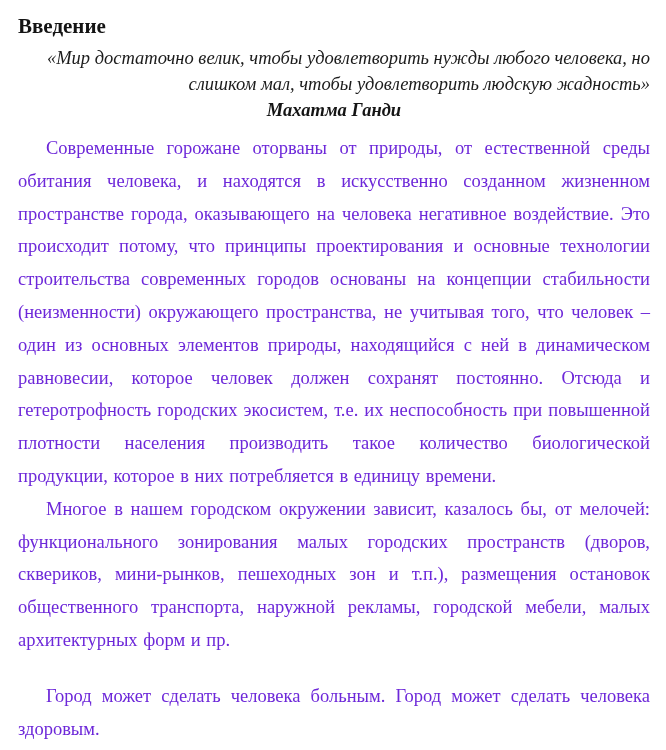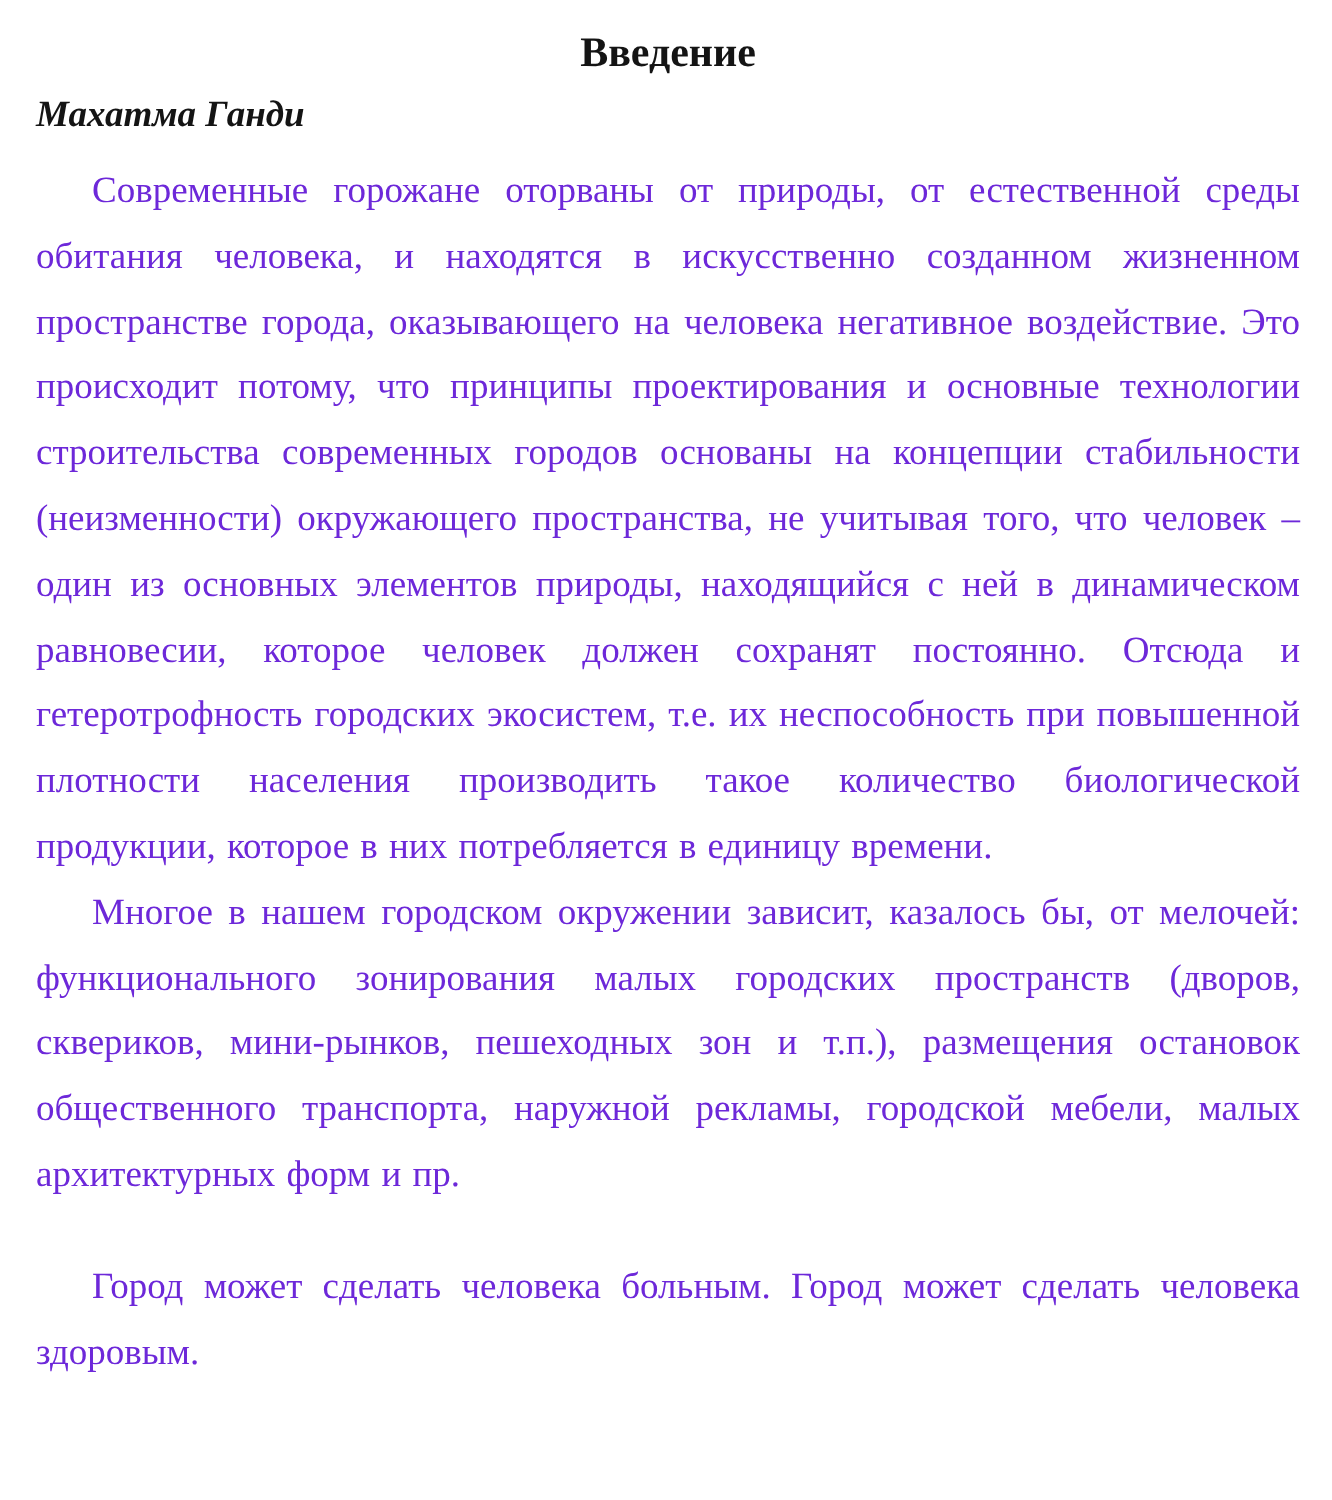--- a/index.html
+++ b/index.html
@@ -16,41 +16,41 @@
     background: #ffffff;
     color: #111111;
     font-family: "Liberation Serif", "DejaVu Serif", serif;
     overflow: hidden;
   }
   .doc-title {
     margin: 0;
     font-size: 21px;
     line-height: 30px;
     font-weight: bold;
-    text-align: center;
+    text-align: left;
     color: #141414;
   }
   .epigraph {
     margin-top: 4px;
   }
   .epigraph-text {
     margin: 0;
     font-size: 18.5px;
     line-height: 26px;
     font-style: italic;
     text-align: right;
     color: #1b1b1b;
   }
   .epigraph-attribution {
     margin: 0;
     font-size: 18.5px;
     line-height: 26px;
     font-style: italic;
     font-weight: bold;
-    text-align: left;
+    text-align: center;
     color: #141414;
   }
   .body-para {
     margin: 0;
     font-size: 18.5px;
     line-height: 32.8px;
     text-align: justify;
     text-indent: 28px;
     color: #6d28d9;
     word-spacing: 1px;
@@ -63,20 +63,21 @@
   }
 </style>
 </head>
 <body>
 
 <div class="page">
 
   <h1 class="doc-title">Введение</h1>
 
   <div class="epigraph">
+    <p class="epigraph-text">«Мир достаточно велик, чтобы удовлетворить нужды любого человека, но слишком мал, чтобы удовлетворить людскую жадность»</p>
     <p class="epigraph-attribution">Махатма Ганди</p>
   </div>
 
   <p class="body-para para-first">Современные горожане оторваны от природы, от естественной среды обитания человека, и находятся в искусственно созданном жизненном пространстве города, оказывающего на человека негативное воздействие. Это происходит потому, что принципы проектирования и основные технологии строительства современных городов основаны на концепции стабильности (неизменности) окружающего пространства, не учитывая того, что человек – один из основных элементов природы, находящийся с ней в динамическом равновесии, которое человек должен сохранят постоянно. Отсюда и гетеротрофность городских экосистем, т.е. их неспособность при повышенной плотности населения производить такое количество биологической продукции, которое в них потребляется в единицу времени.</p>
 
   <p class="body-para">Многое в нашем городском окружении зависит, казалось бы, от мелочей: функционального зонирования малых городских пространств (дворов, сквериков, мини-рынков, пешеходных зон и т.п.), размещения остановок общественного транспорта, наружной рекламы, городской мебели, малых архитектурных форм и пр.</p>
 
   <p class="body-para para-spaced">Город может сделать человека больным. Город может сделать человека здоровым.</p>
 
 </div>

